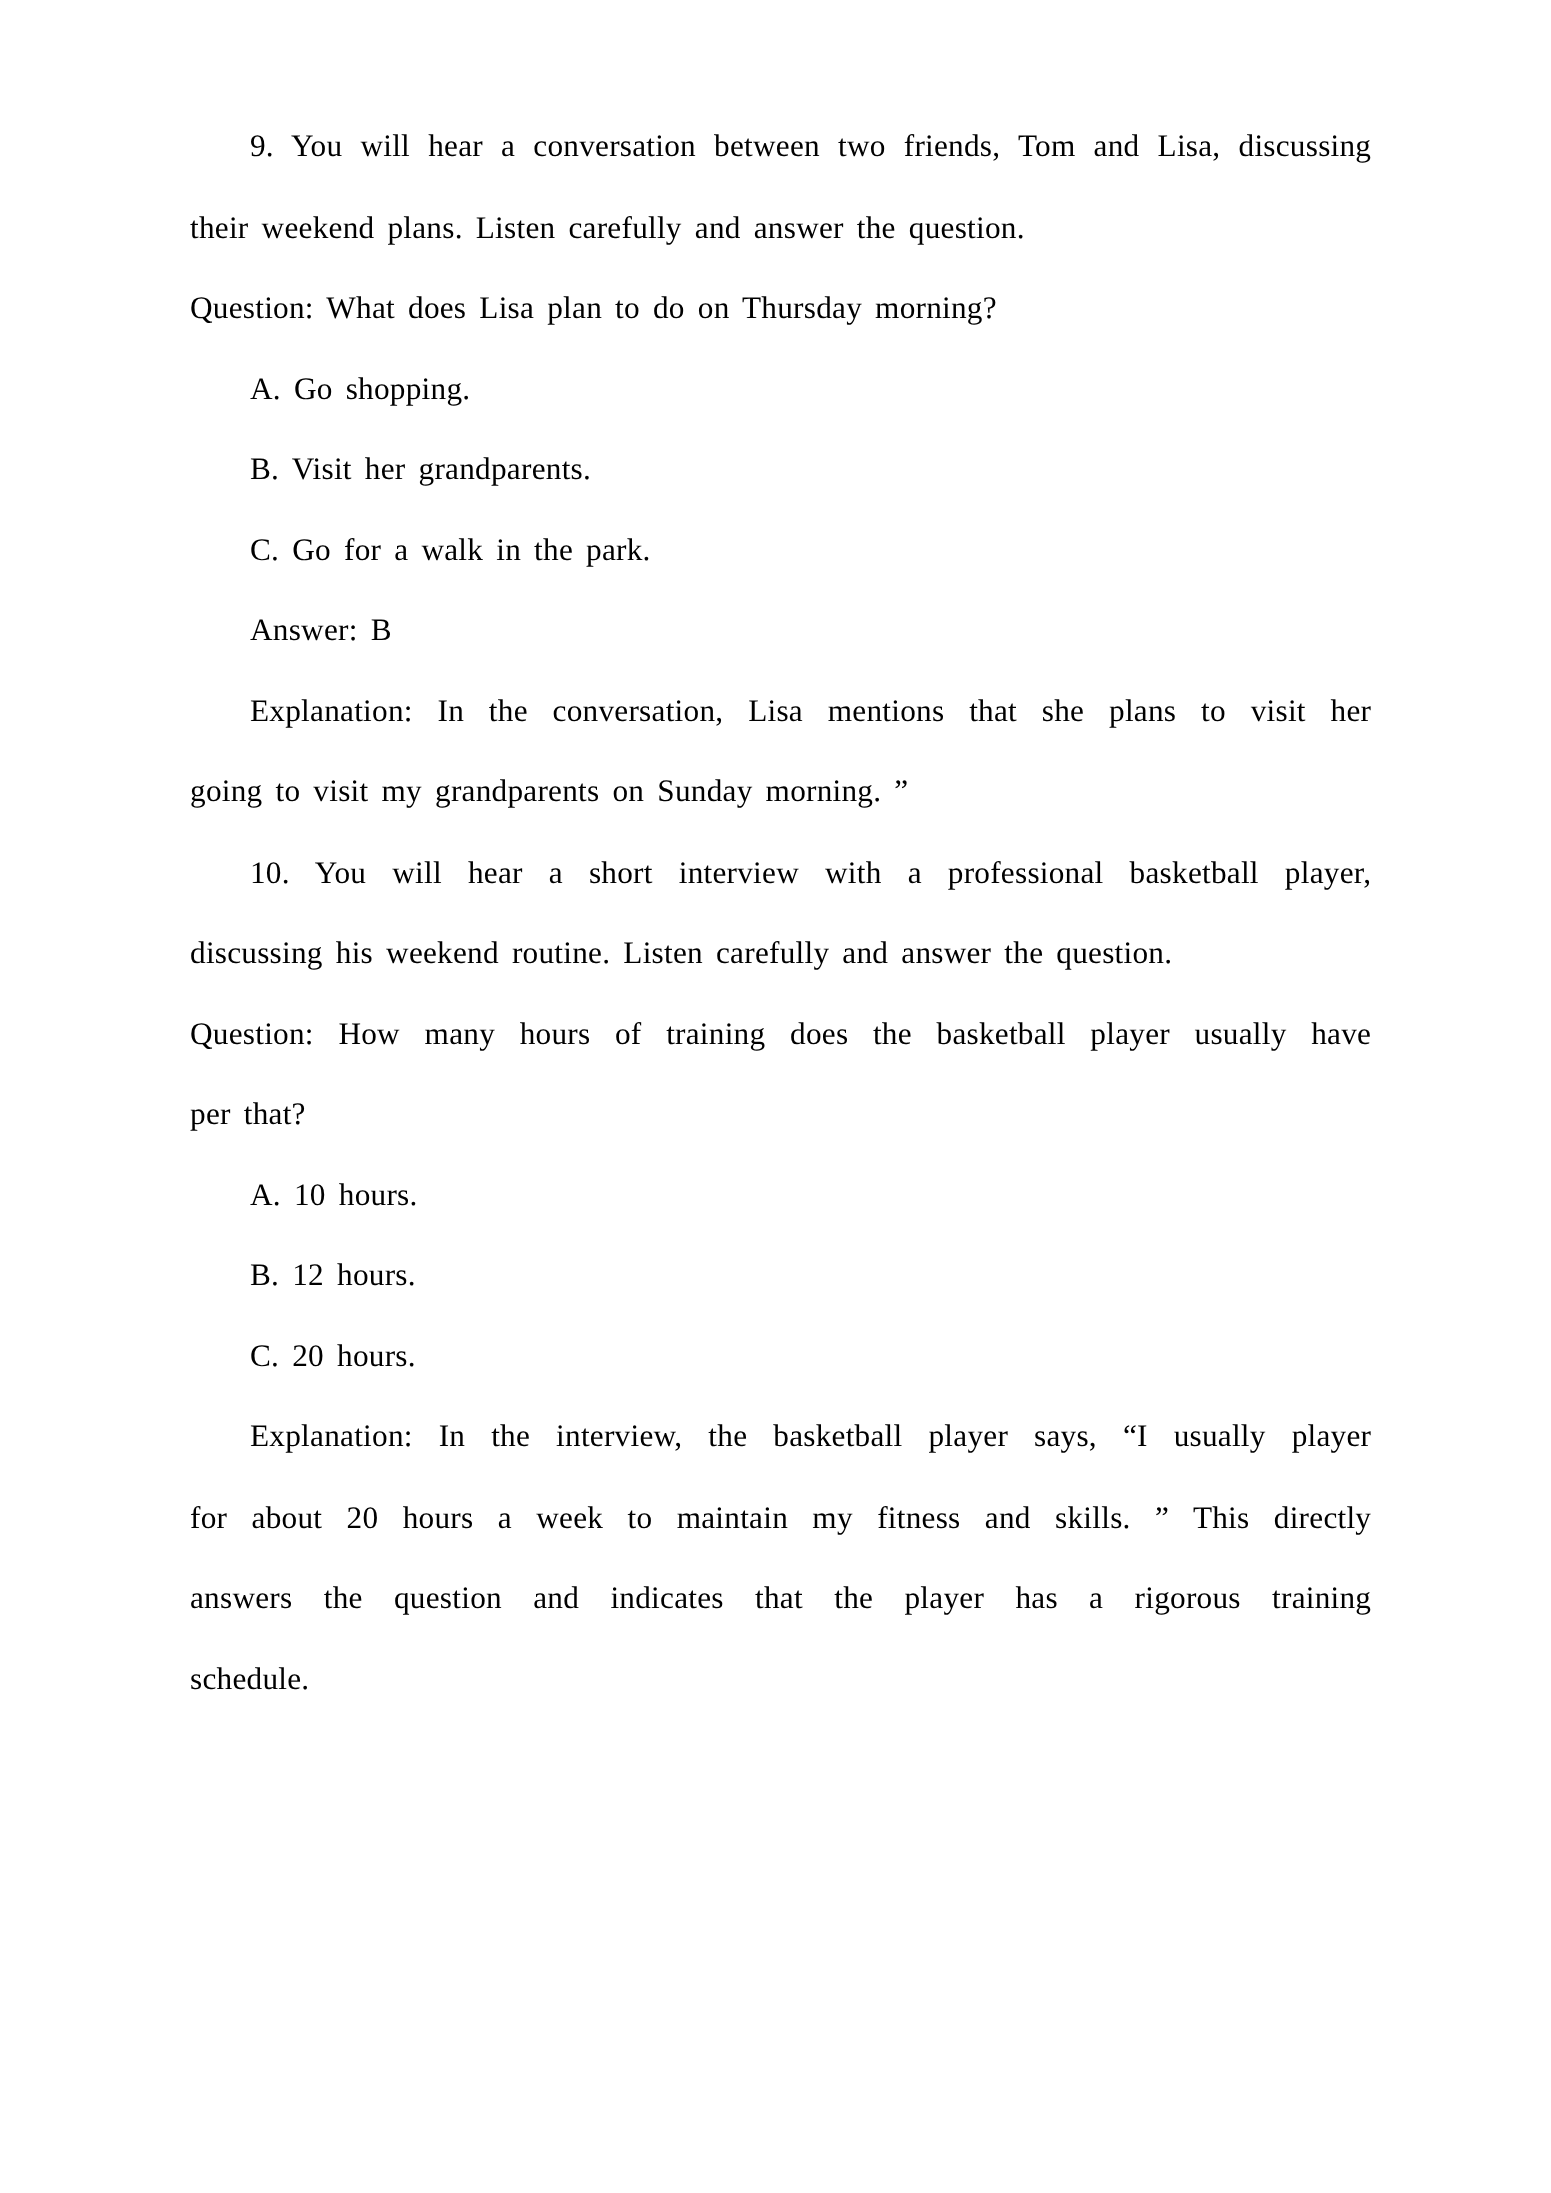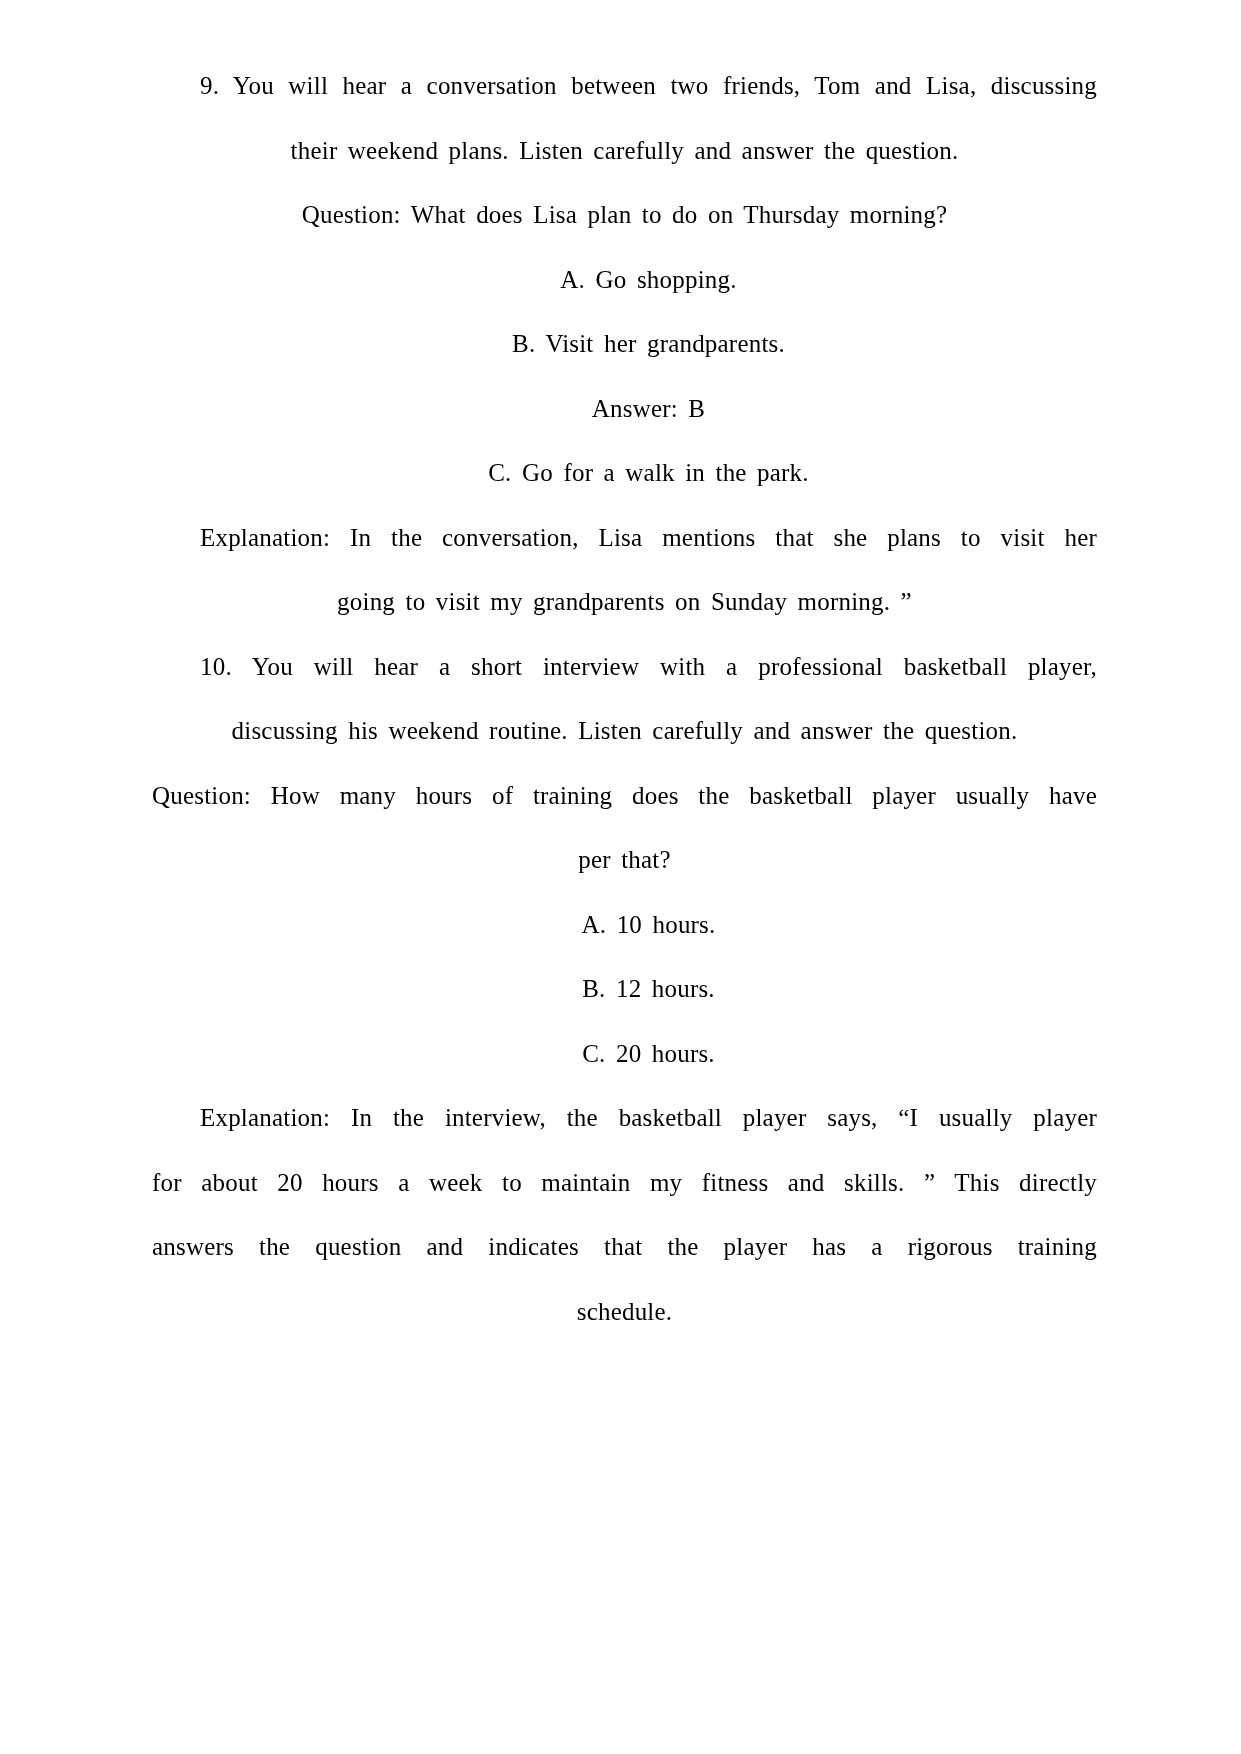--- a/index.html
+++ b/index.html
@@ -6,32 +6,31 @@
     margin: 0;
     padding: 0;
     background: #ffffff;
   }
   .page {
     position: relative;
     width: 1241px;
     height: 1754px;
     background: #ffffff;
     box-sizing: border-box;
-    padding: 54px 144px 0 152px;
+    padding: 86px 144px 0 152px;
     font-family: "Liberation Serif", "DejaVu Serif", serif;
     font-size: 25px;
     color: #000000;
     overflow: hidden;
   }
   .ln {
     line-height: 64.5px;
     white-space: nowrap;
     word-spacing: 4px;
     letter-spacing: 0.2px;
-    text-align: center;
   }
   .ln.j {
     text-align: justify;
     text-align-last: justify;
   }
   .ln.ind {
     text-indent: 48px;
   }
   .qblock { display: block; }
 </style>
@@ -39,22 +38,22 @@
 <body>
 
 <div class="page">
 
   <div class="qblock">
     <div class="ln j ind">9. You will hear a conversation between two friends, Tom and Lisa, discussing</div>
     <div class="ln">their weekend plans. Listen carefully and answer the question.</div>
     <div class="ln">Question: What does Lisa plan to do on Thursday morning?</div>
     <div class="ln ind">A. Go shopping.</div>
     <div class="ln ind">B. Visit her grandparents.</div>
+    <div class="ln ind">C. Go for a walk in the park.</div>
     <div class="ln ind">Answer: B</div>
-    <div class="ln ind">C. Go for a walk in the park.</div>
     <div class="ln j ind">Explanation: In the conversation, Lisa mentions that she plans to visit her</div>
     <div class="ln">going to visit my grandparents on Sunday morning. ”</div>
   </div>
 
   <div class="qblock">
     <div class="ln j ind">10. You will hear a short interview with a professional basketball player,</div>
     <div class="ln">discussing his weekend routine. Listen carefully and answer the question.</div>
     <div class="ln j">Question: How many hours of training does the basketball player usually have</div>
     <div class="ln">per that?</div>
     <div class="ln ind">A. 10 hours.</div>

